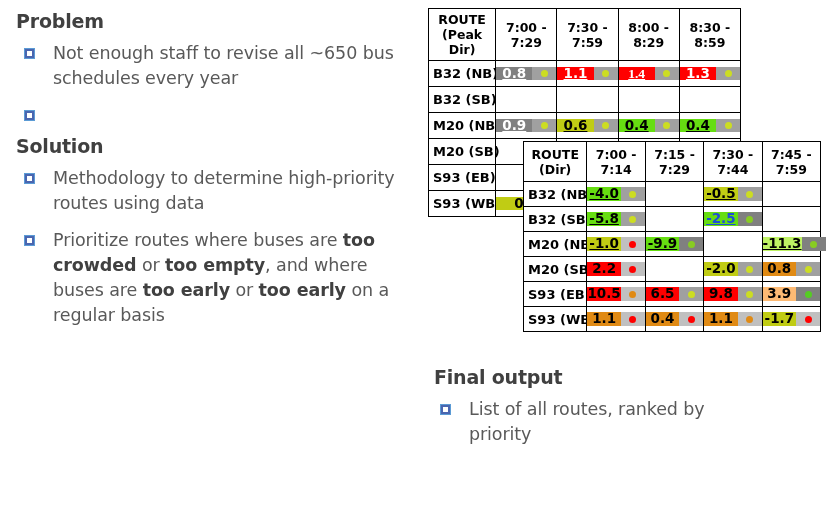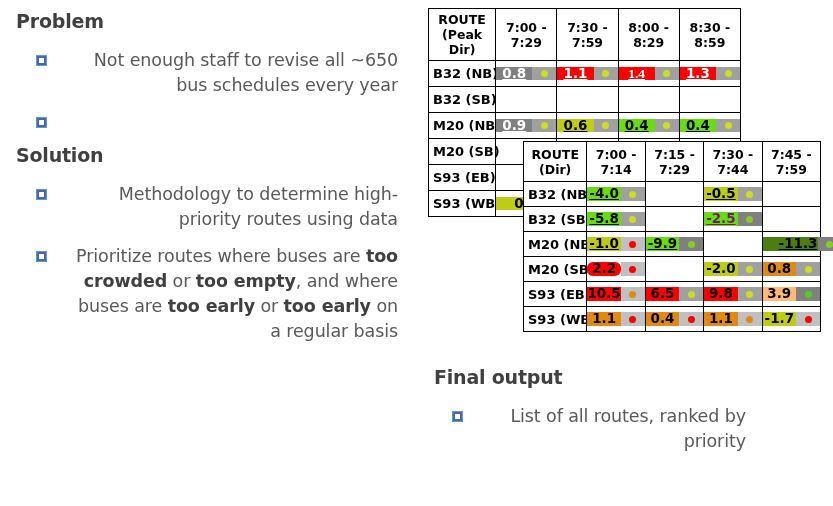--- a/index.html
+++ b/index.html
@@ -23,21 +23,21 @@
     width: 400px;
   }
   .section-heading {
     font-family: "DejaVu Sans", sans-serif;
     font-size: 19px;
     font-weight: bold;
     color: #404040;
     letter-spacing: -0.2px;
     margin: 0 0 9px 2px;
   }
-  .bullet-list { margin: 16px; padding: 0; list-style: none; text-align: right; }
+  .bullet-list { margin: 4px; padding: 0; list-style: none; }
   .bullet-item {
     display: flex;
     align-items: flex-start;
     margin-bottom: 12px;
   }
   .bullet-sq {
     flex: 0 0 auto;
     width: 11px;
     height: 11px;
     margin: 7px 18px 0 6px;
@@ -391,21 +391,21 @@
             <div class="celldot" style="background: rgb(160, 160, 160);">
               <span class="dot" style="background: rgb(204, 221, 34);"></span>
             </div>
           </div>
         </td>
         <td>
           <div class="empty-cell"></div>
         </td>
         <td>
           <div class="cellwrap">
-            <div class="cellval ul" style="background: rgb(102, 221, 17); color: #701a75;">-2.5</div>
+            <div class="cellval ul" style="background: rgb(102, 221, 17); color: #1d4ed8;">-2.5</div>
             <div class="celldot" style="background: rgb(128, 128, 128);">
               <span class="dot" style="background: rgb(136, 204, 34);"></span>
             </div>
           </div>
         </td>
         <td>
           <div class="empty-cell"></div>
         </td>
       </tr>
       <tr class="data-row">
@@ -424,32 +424,32 @@
             <div class="celldot" style="background: rgb(128, 128, 128);">
               <span class="dot" style="background: rgb(136, 204, 34);"></span>
             </div>
           </div>
         </td>
         <td>
           <div class="empty-cell"></div>
         </td>
         <td>
           <div class="cellwrap">
-            <div class="cellval ul" style="background: #4d7c0f; color: rgb(0, 0, 0); padding-left: 16px;">-11.3</div>
+            <div class="cellval ul" style="background: #bef264; color: rgb(0, 0, 0);">-11.3</div>
             <div class="celldot" style="background: rgb(128, 128, 128);">
               <span class="dot" style="background: rgb(136, 204, 34);"></span>
             </div>
           </div>
         </td>
       </tr>
       <tr class="data-row">
         <td class="route-lbl">M20 (SB)</td>
         <td>
           <div class="cellwrap">
-            <div class="cellval" style="background: rgb(255, 0, 0); color: rgb(0, 0, 0); border-radius: 6px;">2.2</div>
+            <div class="cellval" style="background: rgb(255, 0, 0); color: rgb(0, 0, 0);">2.2</div>
             <div class="celldot" style="background: rgb(192, 192, 192);">
               <span class="dot" style="background: rgb(255, 0, 0);"></span>
             </div>
           </div>
         </td>
         <td>
           <div class="empty-cell"></div>
         </td>
         <td>
           <div class="cellwrap">

